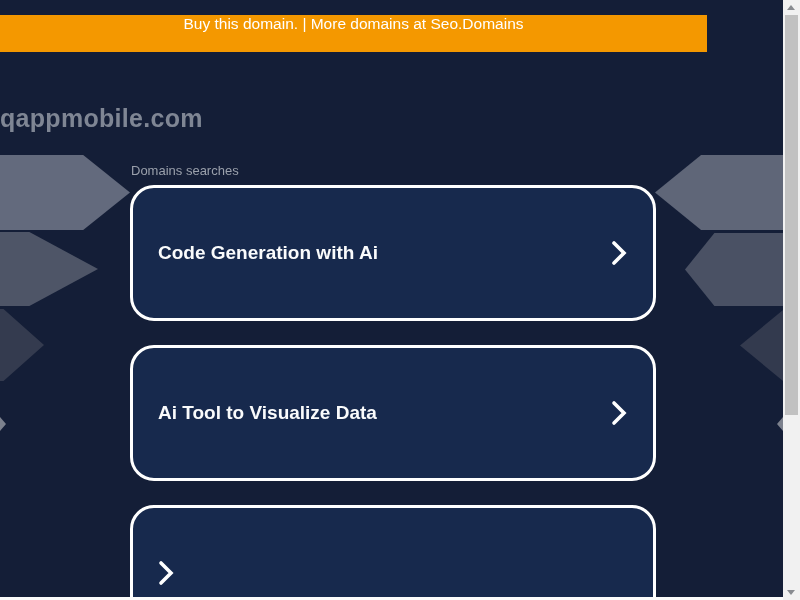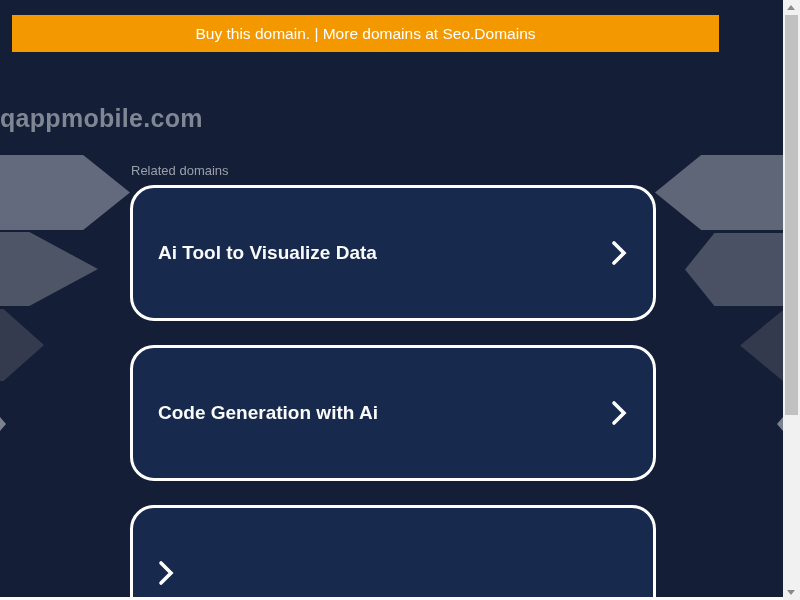--- a/index.html
+++ b/index.html
@@ -8,23 +8,22 @@
     font-family:"Liberation Sans", sans-serif; background:#ffffff;
   }
   
   .page {
     position:absolute; left:0; top:0; width:783px; height:600px;
     background:#141e37; overflow:hidden;
   }
   
   .banner {
     position:absolute; left:0; top:15px; width:707px; height:37px;
-    background:#f49800; display:flex; align-items:center; justify-content:center;
+    background:#f49800; display:flex; align-items:flex-start; justify-content:center;
     z-index:4;
-    margin-left:12px;
   }
   .banner-text { color:#ffffff; font-size:15.5px; cursor:pointer; }
   
   .site-title {
     position:absolute; left:0; top:104px; width:783px; text-align:left;
     color:#7f8694; font-size:25px; font-weight:bold; letter-spacing:0.3px;
     z-index:3;
   }
   
   .decor { position:absolute; z-index:1; }
@@ -88,33 +87,33 @@
   <div class="decor d-l1"></div>
   <div class="decor d-l2"></div>
   <div class="decor d-l3"></div>
   <div class="decor d-l4"></div>
   <div class="decor d-r1"></div>
   <div class="decor d-r2"></div>
   <div class="decor d-r3"></div>
   <div class="decor d-r4"></div>
 
   <div class="content">
-    <div class="related-label">Related domains</div>
+    <div class="related-label">Domains searches</div>
 
     <div class="card">
-      <span class="card-label">Ai Tool to Visualize Data</span>
+      <span class="card-label">Code Generation with Ai</span>
       <span>
         <svg class="chev" width="16" height="26" viewBox="0 0 16 26">
           <polyline points="3,3 13,13 3,23" fill="none" stroke="#ffffff" stroke-width="3.6" stroke-linecap="round" stroke-linejoin="miter"></polyline>
         </svg>
       </span>
     </div>
 
     <div class="card">
-      <span class="card-label">Code Generation with Ai</span>
+      <span class="card-label">Ai Tool to Visualize Data</span>
       <span>
         <svg class="chev" width="16" height="26" viewBox="0 0 16 26">
           <polyline points="3,3 13,13 3,23" fill="none" stroke="#ffffff" stroke-width="3.6" stroke-linecap="round" stroke-linejoin="miter"></polyline>
         </svg>
       </span>
     </div>
 
     <div class="card">
       <span>
         <svg class="chev" width="16" height="26" viewBox="0 0 16 26">

